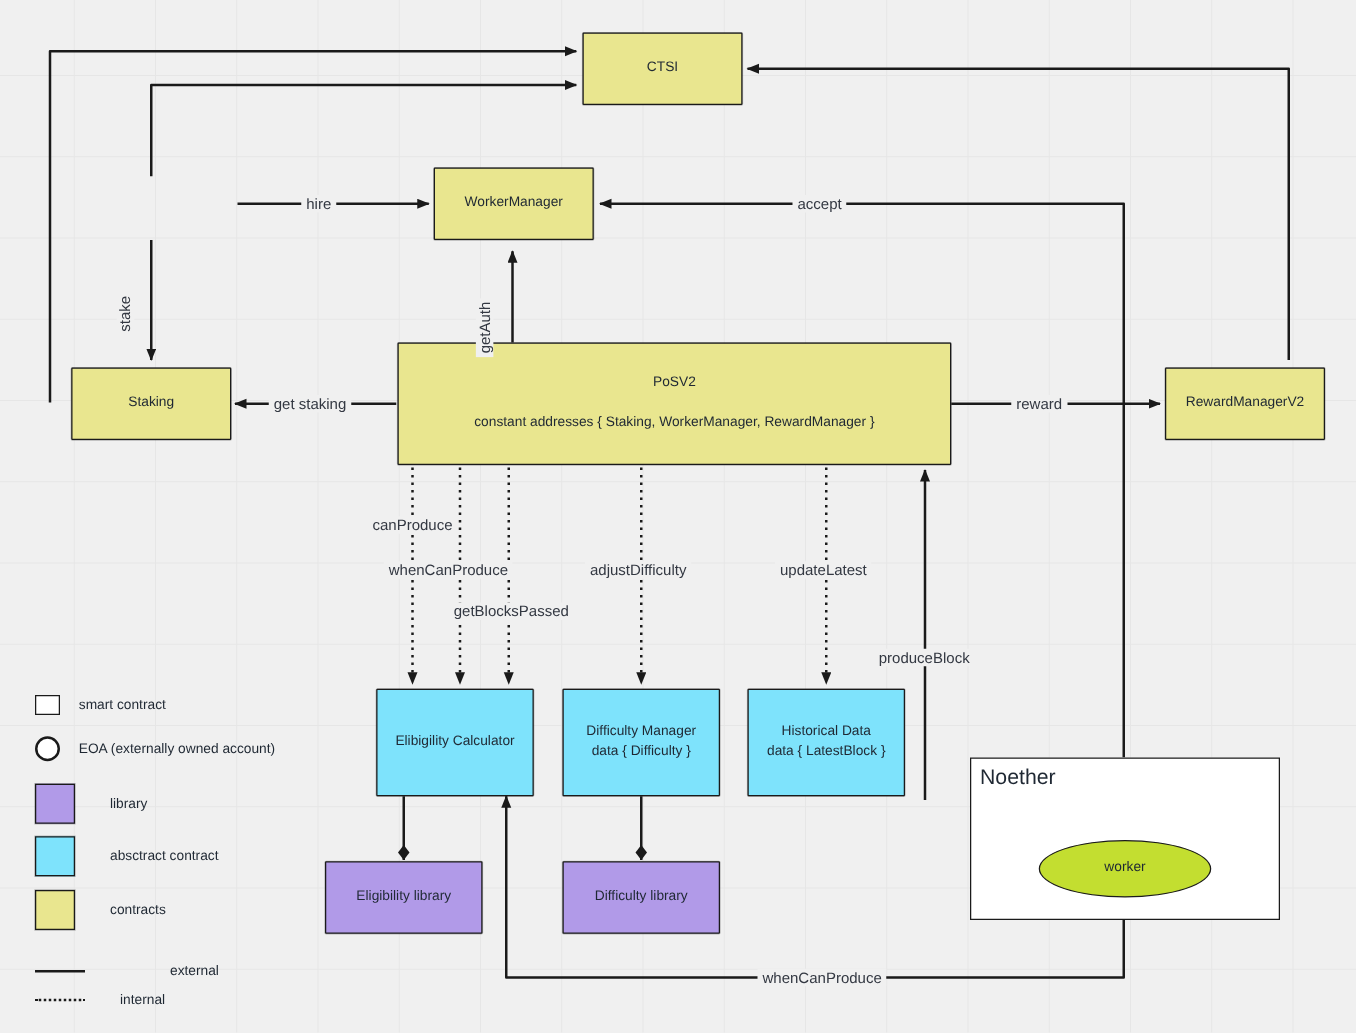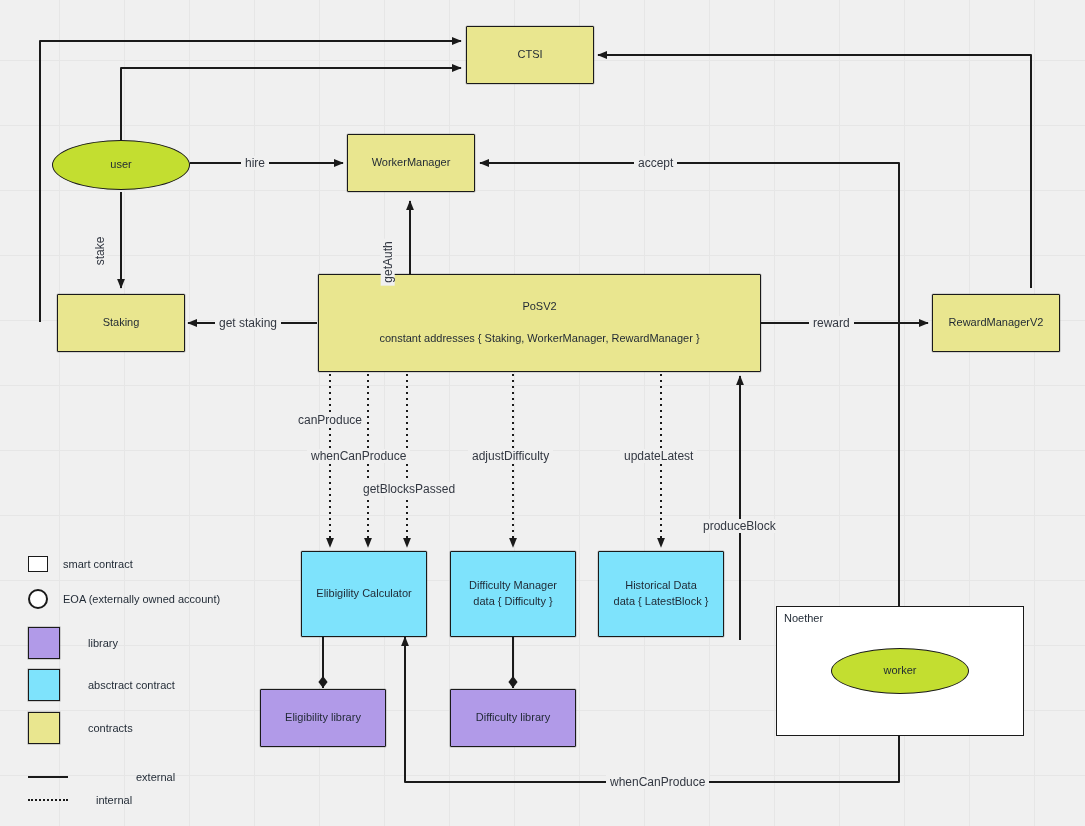--- a/index.html
+++ b/index.html
@@ -39,21 +39,21 @@
   .cyan{background:#7ee3fc;}
   .purple{background:#b19ae8;}
   .green{background:#c3de30;border-radius:50%;}
   .group{
     position:absolute;box-sizing:border-box;
     background:#ffffff;border:1.6px solid #1a1a1a;
     z-index:2;
   }
   .group-title{
     position:absolute;left:7px;top:5px;
-    font-size:11px;color:#1f2833;
+    font-size:17px;color:#1f2833;
   }
   .elabel{
     position:absolute;
     font-size:12px;color:#333842;
     background:#f0f0f0;
     padding:0 4px;
     white-space:nowrap;
     z-index:4;
     line-height:14px;
   }
@@ -121,23 +121,20 @@
       <path d="M407,374 L407,547" marker-end="url(#arw)"></path>
       <path d="M513,374 L513,547" marker-end="url(#arw)"></path>
       <path d="M661,374 L661,547" marker-end="url(#arw)"></path>
     </g>
   </svg>
 
   <div class="node box yellow" style="left:466px;top:26px;width:128px;height:58px;">
     <span class="ln">CTSI</span>
   </div>
 
-  <div class="node green" style="left:52px;top:140px;width:138px;height:50px;">
-    <span class="ln">user</span>
-  </div>
 
   <div class="node box yellow" style="left:347px;top:134px;width:128px;height:58px;">
     <span class="ln">WorkerManager</span>
   </div>
 
   <div class="node box yellow" style="left:57px;top:294px;width:128px;height:58px;">
     <span class="ln">Staking</span>
   </div>
 
   <div class="node box yellow" style="left:318px;top:274px;width:443px;height:98px;">
@@ -168,21 +165,21 @@
   </div>
 
   <div class="node box purple" style="left:450px;top:689px;width:126px;height:58px;">
     <span class="ln">Difficulty library</span>
   </div>
 
   <div class="group" style="left:776px;top:606px;width:248px;height:130px;">
     <span class="group-title">Noether</span>
   </div>
 
-  <div class="node green" style="left:831px;top:648px;width:138px;height:46px;text-align:center;">
+  <div class="node green" style="left:831px;top:672px;width:138px;height:46px;text-align:center;">
     <span class="ln">worker</span>
   </div>
 
   <span class="elabel" style="left:241px;top:156px;">hire</span>
 
   <span class="elabel vert" style="left: 100px; top: 233px; margin-left: -17.5px; margin-top: 10.5px;">stake</span>
 
   <span class="elabel vert" style="left: 387px; top: 238px; margin-left: -23.5px; margin-top: 16.5px;">getAuth</span>
 
   <span class="elabel" style="left:215px;top:316px;">get staking</span>

